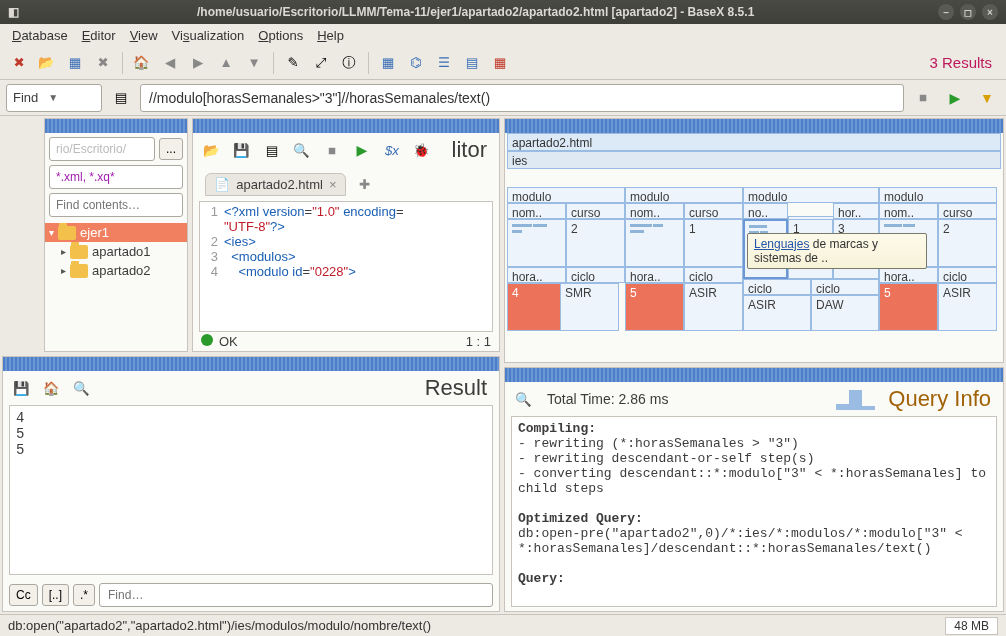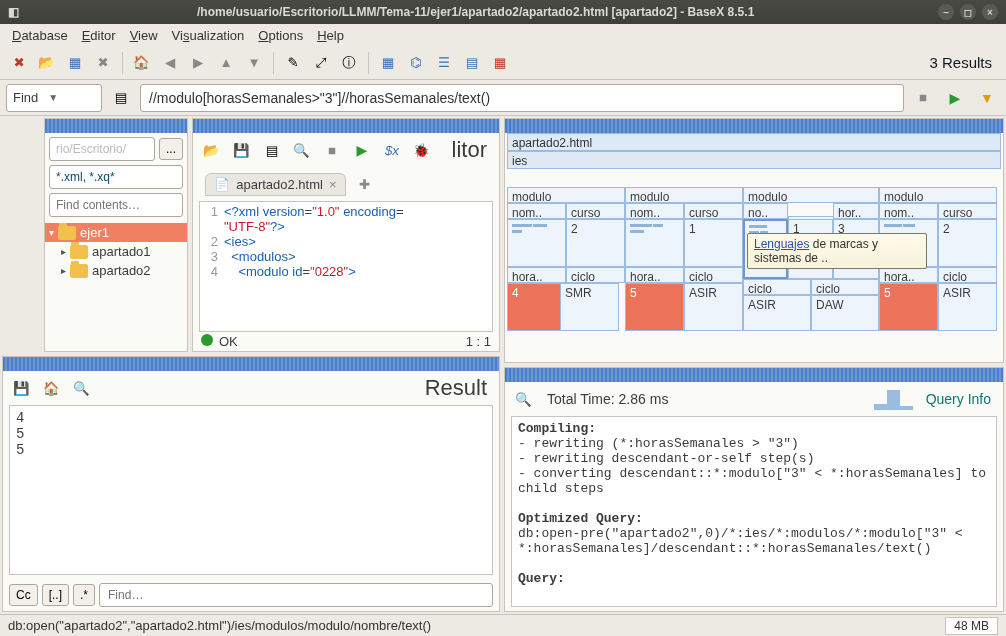--- a/index.html
+++ b/index.html
@@ -7,37 +7,37 @@
 .titlebar { height: 24px; background: linear-gradient(#4a4a44,#3f3f3a); color: #dcd9d4; display: flex; align-items: center; padding: 0 8px; font-size: 12px; font-weight: bold; }
 .titlebar .title { flex: 1; text-align: center; }
 .titlebar .wbtn { width: 16px; height: 16px; border-radius: 8px; background: #5a5a54; margin-left: 6px; display:flex;align-items:center;justify-content:center;font-size:10px;color:#ccc; }
 .menubar { height: 22px; background: #ede9e3; display: flex; align-items: center; padding: 0 6px; gap: 2px; font-size: 13px; color: #333; }
 .menubar span { padding: 2px 6px; cursor:pointer; }
 .menubar u { text-decoration: underline; }
 .toolbar1 { height: 34px; background: #ede9e3; border-bottom: 1px solid #c8c4bd; display: flex; align-items: center; padding: 0 6px; gap: 2px; }
 .tbtn { width: 26px; height: 26px; border: 1px solid transparent; border-radius: 3px; display:flex; align-items:center; justify-content:center; background: transparent; cursor:pointer; }
 .tbtn.sep { width:1px; height:22px; background:#c8c4bd; margin:0 4px; border:none; }
 .spacer { flex:1; }
-.results-txt { font-size:15px; color:#0f172a; padding-right:8px; }
+.results-txt { font-size:15px; color:#be185d; padding-right:8px; }
 .querybar { height: 36px; background:#ede9e3; display:flex; align-items:center; padding: 2px 6px; gap:6px; border-bottom:1px solid #c8c4bd; }
 .combo { height:28px; border:1px solid #aca89f; border-radius:3px; background:#fff; display:flex; align-items:center; padding:0 6px; font-size:13px; }
 .combo .arrow { margin-left:10px; color:#666; font-size:10px; }
 .query-input { flex:1; height:28px; border:1px solid #aca89f; border-radius:3px; background:#fff; padding:0 8px; font-size:14px; color:#333; }
 .play { color:#2a9a2a; font-size:14px; }
 .funnel { color:#d8a000; font-size:14px; }
 .main { display:flex; height: calc(636px - 24px - 22px - 34px - 36px - 22px); }
 .col { display:flex; flex-direction:column; }
 .col.left { width: 502px; }
 .col.right { flex:1; }
 .pane-header { height:14px; background: repeating-linear-gradient(90deg,#4c7ec9 0 2px,#6b97d4 2px 4px); }
 .pane { border:1px solid #c8c4bd; margin:2px; background:#fafaf7; display:flex; flex-direction:column; position:relative; }
 .top-row { display:flex; height: 238px; }
 .filetree { width:144px;margin-left:44px; }
 .ft-top { display:flex; gap:4px; padding:4px; align-items:center; }
-.ft-input { width:100%; height:24px; border:1px solid #aca89f; border-radius:3px; padding:0 6px; font-size:12px; color:#0c4a6e; background:#fff; }
+.ft-input { width:100%; height:24px; border:1px solid #aca89f; border-radius:3px; padding:0 6px; font-size:12px; color:#a21caf; background:#fff; }
 .ft-list { padding:2px 0; font-size:13px; }
 .ft-row { display:flex; align-items:center; padding:2px 4px; gap:4px; }
 .ft-row.sel { background:#f08060; color:#fff; }
 .folder-icon { width:18px; height:14px; background:#f3c14b; border-radius:2px; position:relative; }
 .folder-icon::before { content:''; position:absolute; top:-3px; left:1px; width:8px; height:3px; background:#f3c14b; border-radius:1px 1px 0 0; }
 .editor { flex:1; }
 .ed-toolbar { display:flex; align-items:center; gap:4px; padding:4px 6px; }
 .ed-title { font-size:22px; color:#3c3c3c; margin-left:auto; padding-right:6px; }
 .ed-tab { display:flex; align-items:center; padding:4px 6px; gap:6px; margin:0 6px; }
 .ed-tab .tab { background:#eae7e0; border:1px solid #c8c4bd; padding:3px 8px; border-radius:6px 6px 0 0; display:flex; align-items:center; gap:6px; font-size:13px; }
@@ -60,21 +60,21 @@
 .tm-body { flex:1; margin:0 2px 2px 2px; position:relative; font-size:12px; }
 .tm-cell { position:absolute; border:1px solid #9abce2; background:#eef4fb; padding:2px 4px; overflow:hidden; }
 .tm-head { color:#333; font-size:12px; }
 .red-cell { background:#ec725a; color:#fff; }
 .tooltip { position:absolute; background:linear-gradient(#fdfaea,#f7f3d9); border:1px solid #7a7a6a; padding:3px 6px; font-size:12px; color:#333; border-radius:2px; z-index:20; }
 .tooltip .link { color:#2255aa; text-decoration:underline; }
 .dashbar { height:6px; display:flex; gap:1px; padding-top:2px; }
 .dashbar span { background:#8fb4da; height:3px; }
 .queryinfo { flex:1; }
 .qi-toolbar { display:flex; align-items:center; gap:4px; padding:4px 6px; }
-.qi-title { font-size:14px; color:#0f766e; margin-left:auto; padding-right:6px; }
+.qi-title { font-size:22px; color:#a16207; margin-left:auto; padding-right:6px; }
 .qi-chart { width:40px; height:22px; display:flex; align-items:flex-end; gap:0; margin-right:8px; }
 .qi-chart span { width:13px; background:#9abce2; }
 .qi-body { flex:1; background:#fff; margin:0 6px 4px 6px; border:1px solid #c8c4bd; padding:4px 6px; font-family:"Liberation Mono",monospace; font-size:13px; overflow:hidden; }
 .qi-body b { font-family:inherit; }
 .statusbar { height:22px; background:#ede9e3; border-top:1px solid #c8c4bd; display:flex; align-items:center; padding:0 8px; font-size:13px; color:#333; }
 .statusbar .mem { margin-left:auto; background:#fff; border:1px solid #c8c4bd; padding:1px 8px; font-size:12px; }
 .highlight-box { border:2px solid #6b97d4 !important; }
 </style>
 </head>
 <body>

